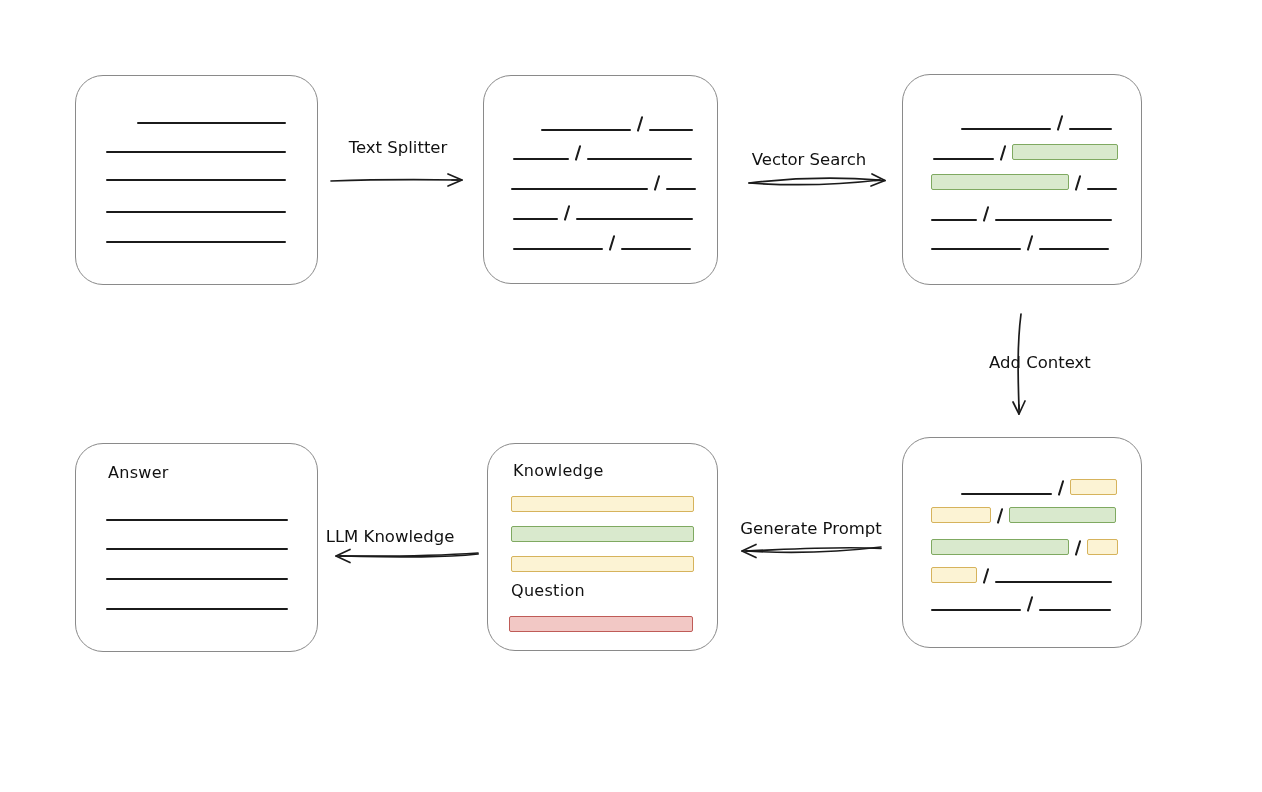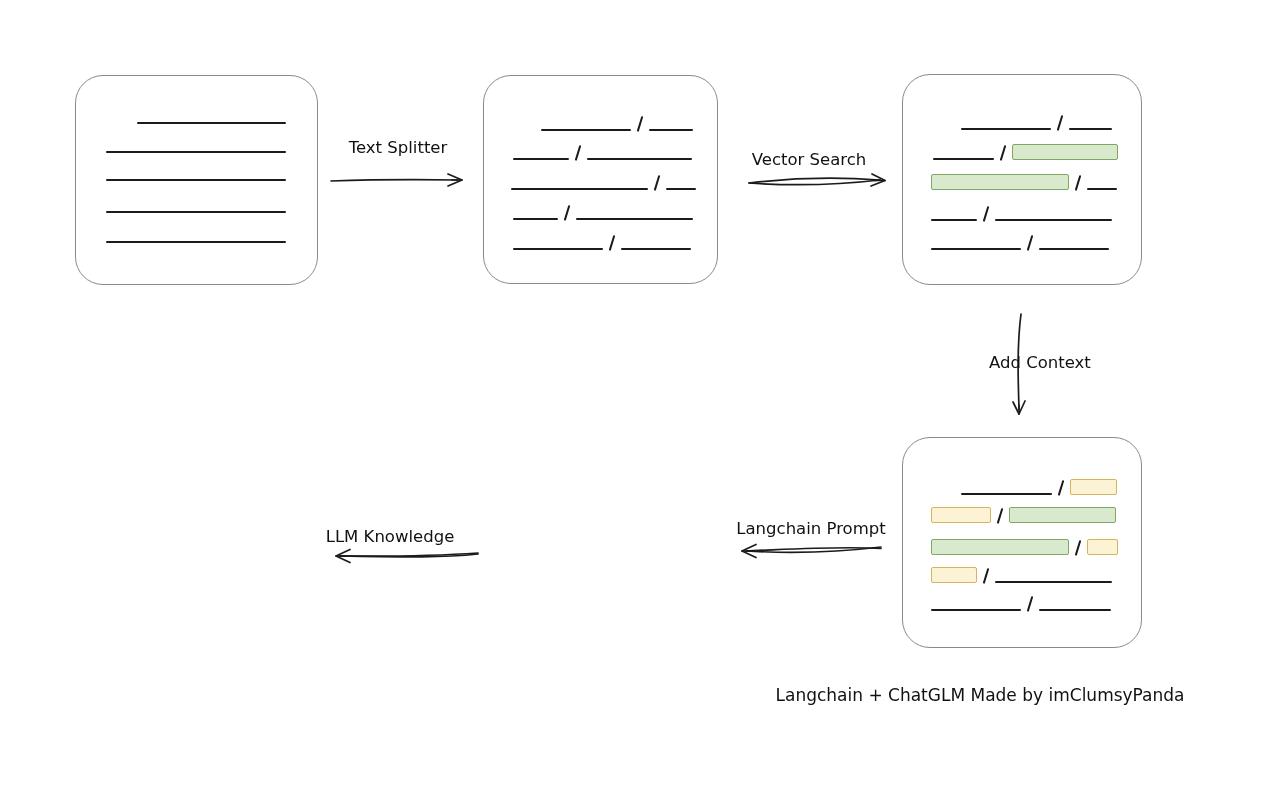--- a/index.html
+++ b/index.html
@@ -149,21 +149,52 @@
         <div class="seg seg-slash"></div>
         <div class="seg seg-line" style="width: 117px;"></div>
       </div>
       <div class="row" style="top: 155px; left: 28px;">
         <div class="seg seg-line" style="width: 90px;"></div>
         <div class="seg seg-slash"></div>
         <div class="seg seg-line" style="width: 72px;"></div>
       </div>
     </div>
 
-
+  <div class="node" style="left:487px;top:443px;width:231px;height:208px;">
+    <div class="box-title" style="left:25px;top:17px;">Knowledge</div>
+    <div class="box-title" style="left:23px;top:137px;">Question</div>
+  <div class="row" style="top: 50px; left: 23px;">
+        <div class="seg seg-yellow" style="width: 183px;"></div>
+      </div>
+      <div class="row" style="top: 80px; left: 23px;">
+        <div class="seg seg-green" style="width: 183px;"></div>
+      </div>
+      <div class="row" style="top: 110px; left: 23px;">
+        <div class="seg seg-yellow" style="width: 183px;"></div>
+      </div>
+      <div class="row" style="top: 170px; left: 21px;">
+        <div class="seg seg-red" style="width: 184px;"></div>
+      </div>
+    </div>
+
+  <div class="node" style="left:75px;top:443px;width:243px;height:209px;">
+    <div class="box-title" style="left:32px;top:19px;">Answer</div>
+  <div class="row" style="top: 59px; left: 30px;">
+        <div class="seg seg-line" style="width: 182px;"></div>
+      </div>
+      <div class="row" style="top: 88px; left: 30px;">
+        <div class="seg seg-line" style="width: 182px;"></div>
+      </div>
+      <div class="row" style="top: 118px; left: 30px;">
+        <div class="seg seg-line" style="width: 182px;"></div>
+      </div>
+      <div class="row" style="top: 148px; left: 30px;">
+        <div class="seg seg-line" style="width: 182px;"></div>
+      </div>
+    </div>
 
   <svg class="arrows" width="1262" height="792" viewBox="0 0 1262 792">
     <g>
       <path d="M331,181 C375,179.5 420,179.5 458,180"></path>
       <path d="M448,174 L462,180 L448,186"></path>
       <path d="M452,180 L462,180"></path>
     </g>
     <g>
       <path d="M749,183 C795,177.5 845,177.5 880,180"></path>
       <path d="M749,183 C800,186.5 850,183.5 880,180"></path>
@@ -185,18 +216,17 @@
       <path d="M478,553 C435,556 395,556.5 340,556"></path>
       <path d="M478,554 C440,558 400,557 340,556"></path>
       <path d="M350,549.5 L336,556 L350,562.5"></path>
       <path d="M346,556 L336,556"></path>
     </g>
   </svg>
 
   <div class="arrow-label centered" style="left:398px;top:138px;">Text Splitter</div>
   <div class="arrow-label centered" style="left:809px;top:150px;">Vector Search</div>
   <div class="arrow-label" style="left:989px;top:353px;">Add Context</div>
-  <div class="arrow-label centered" style="left:811px;top:519px;">Langchain Prompt</div>
+  <div class="arrow-label centered" style="left:811px;top:519px;">Generate Prompt</div>
   <div class="arrow-label centered" style="left:390px;top:527px;">LLM Knowledge</div>
 
-  <div class="footer-credit" style="left:980px;top:685px;">Langchain + ChatGLM Made by imClumsyPanda</div>
 
 </div>
 
 </body></html>

